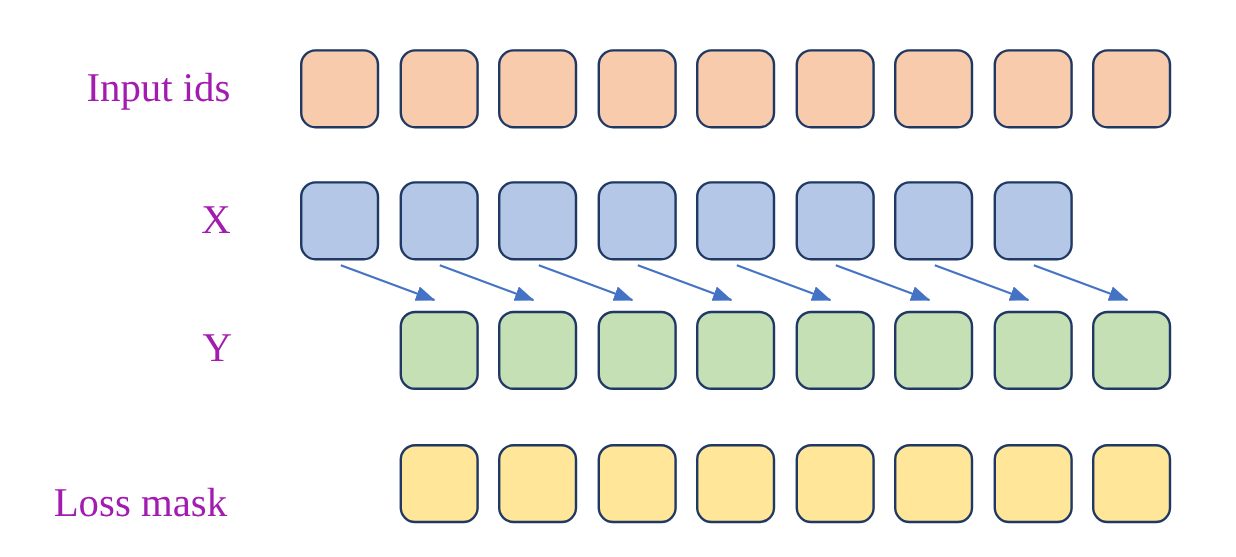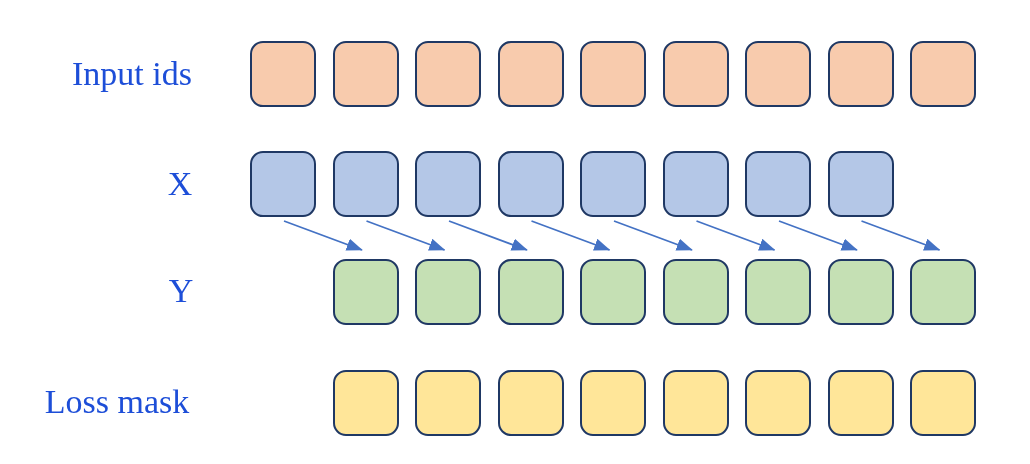--- a/index.html
+++ b/index.html
@@ -12,28 +12,28 @@
     width: 1030px;
     height: 464px;
     background: #ffffff;
     overflow: hidden;
     font-family: "Liberation Serif", "DejaVu Serif", serif;
   }
   .row-label {
     position: absolute;
     transform: translate(-50%, -50%);
     font-size: 34px;
-    color: #1d4ed8;
+    color: #a21caf;
     white-space: nowrap;
     line-height: 1;
   }
   .lbl-input-ids { left: 132px; top: 74px; }
   .lbl-x         { left: 180px; top: 184px; }
   .lbl-y         { left: 181px; top: 291px; }
-  .lbl-loss-mask { left: 117px; top: 402px; text-align: right; }
+  .lbl-loss-mask { left: 117px; top: 420px; text-align: right; }
   .token {
     position: absolute;
     width: 66px;
     height: 66px;
     box-sizing: border-box;
     border: 2.5px solid #1F3864;
     border-radius: 13px;
   }
   .arrow-layer {
     position: absolute;

